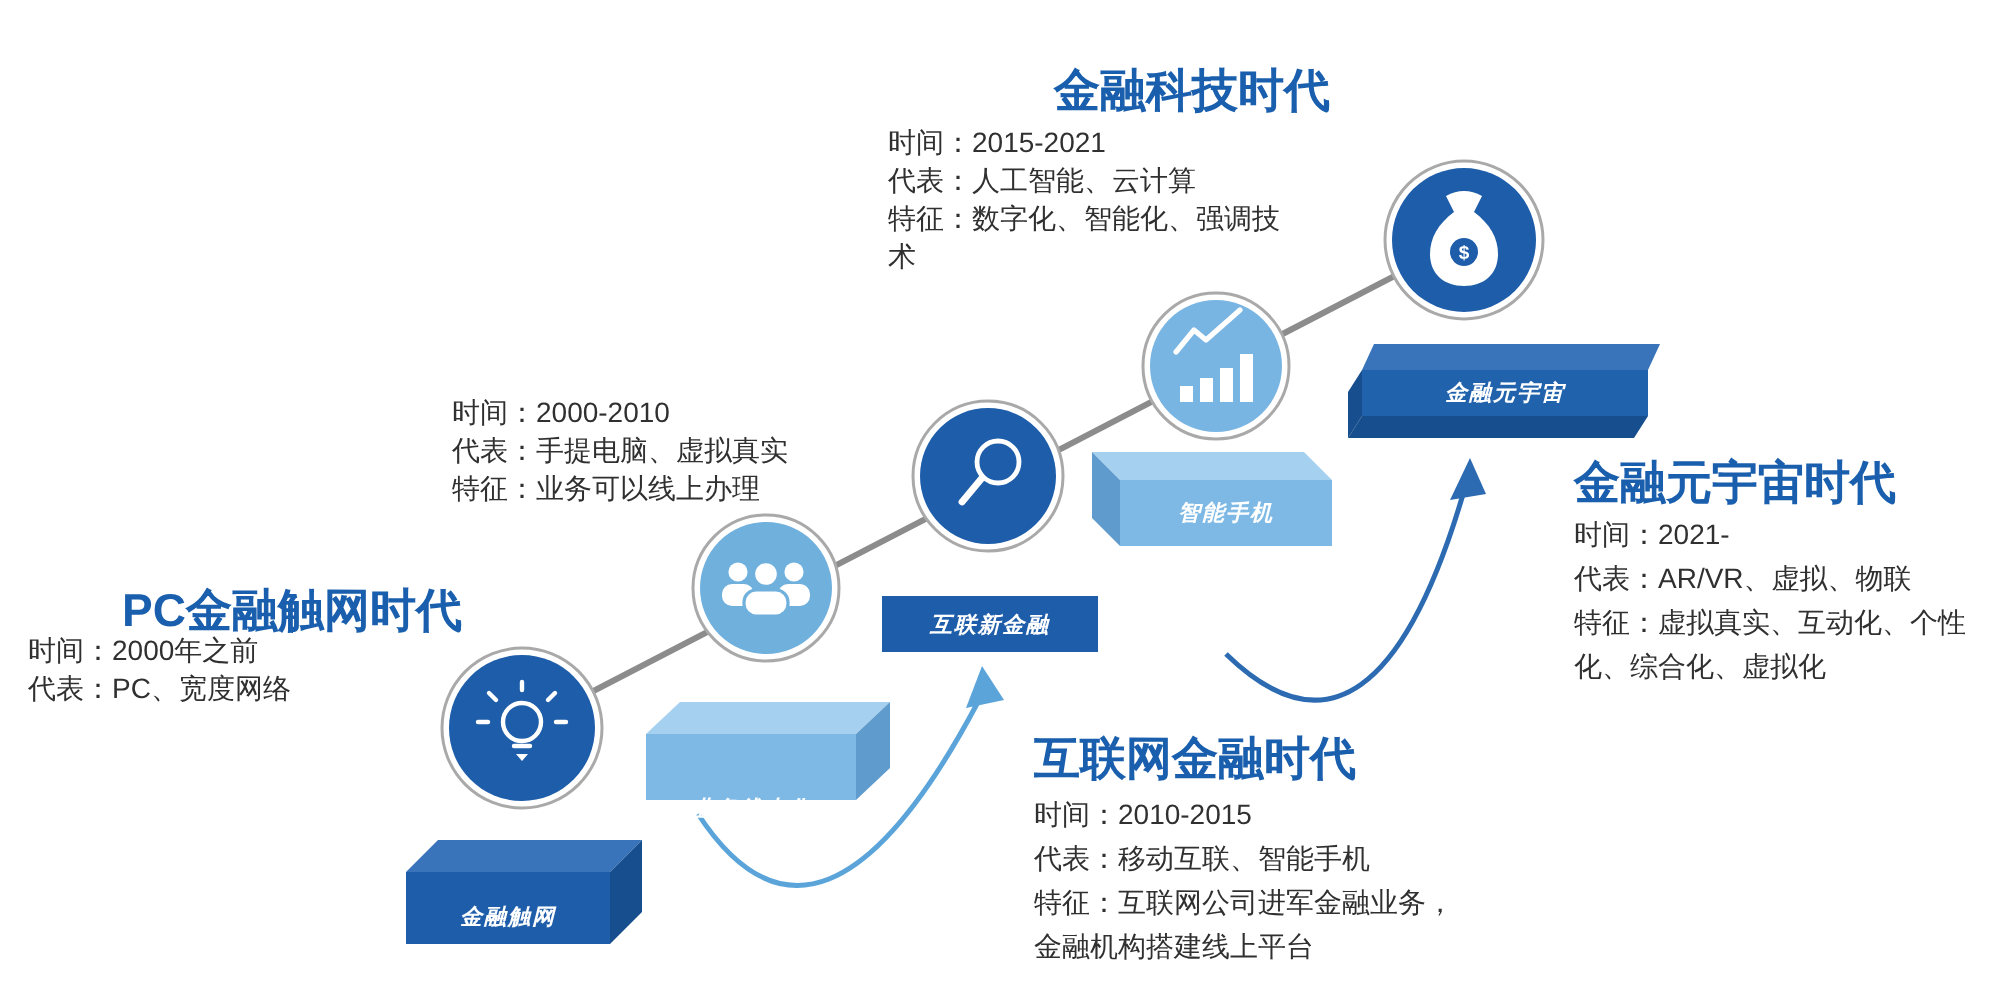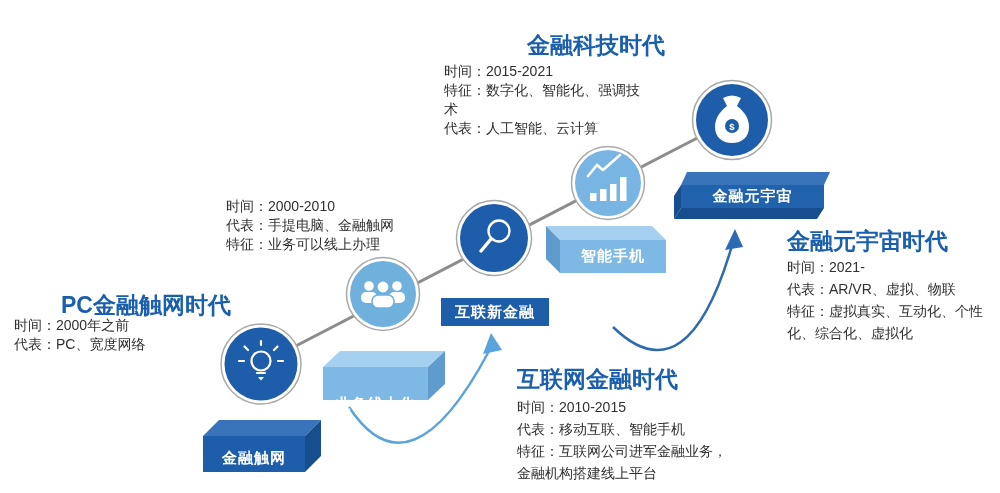--- a/index.html
+++ b/index.html
@@ -9,21 +9,21 @@
   }
   .canvas svg{position:absolute;left:0;top:0;}
   .era-title{
     position:absolute;font-size:23px;font-weight:bold;color:#1a5fad;white-space:nowrap;
   }
   .era-body{position:absolute;font-size:14px;color:#303030;}
   .era-body .ln{line-height:19px;}
   .era-body.wide .ln{line-height:22px;}
   .box-label{
     position:absolute;display:flex;align-items:center;justify-content:center;
-    color:#ffffff;font-size:15px;font-weight:bold;letter-spacing:1px;white-space:nowrap;
+    color:#ffffff;font-size:11px;font-weight:bold;letter-spacing:1px;white-space:nowrap;font-style:italic;
   }
 </style>
 </head>
 <body>
 
 <div class="canvas">
 
   <svg width="1000" height="493" viewBox="0 0 1000 493">
 
     <line x1="261" y1="364" x2="732" y2="120" stroke="#8c8c8c" stroke-width="3"></line>
@@ -124,27 +124,27 @@
         <path d="M727 106 L737 106 C745 112 749 119 749 127 C749 137 742 143 732 143 C722 143 715 137 715 127 C715 119 719 112 727 106 Z" fill="#ffffff"></path>
         <circle cx="732" cy="126" r="7" fill="#1e5da9"></circle>
         <text x="732" y="129.6" text-anchor="middle" font-size="9.5" font-weight="bold" fill="#ffffff">$</text>
       </g>
     </g>
   </svg>
 
   <div class="era-title" style="left:527px;top:30px;">金融科技时代</div>
   <div class="era-body" style="left:444px;top:62px;width:200px;">
     <div class="ln">时间：2015-2021</div>
+    <div class="ln">代表：人工智能、云计算</div>
     <div class="ln">特征：数字化、智能化、强调技术</div>
-    <div class="ln">代表：人工智能、云计算</div>
   </div>
 
   <div class="era-body" style="left:226px;top:197px;width:210px;">
     <div class="ln">时间：2000-2010</div>
-    <div class="ln">代表：手提电脑、金融触网</div>
+    <div class="ln">代表：手提电脑、虚拟真实</div>
     <div class="ln">特征：业务可以线上办理</div>
   </div>
 
   <div class="era-title" style="left:61px;top:290px;">PC金融触网时代</div>
   <div class="era-body" style="left:14px;top:316px;width:220px;">
     <div class="ln">时间：2000年之前</div>
     <div class="ln">代表：PC、宽度网络</div>
   </div>
 
   <div class="era-title" style="left:787px;top:226px;">金融元宇宙时代</div>

